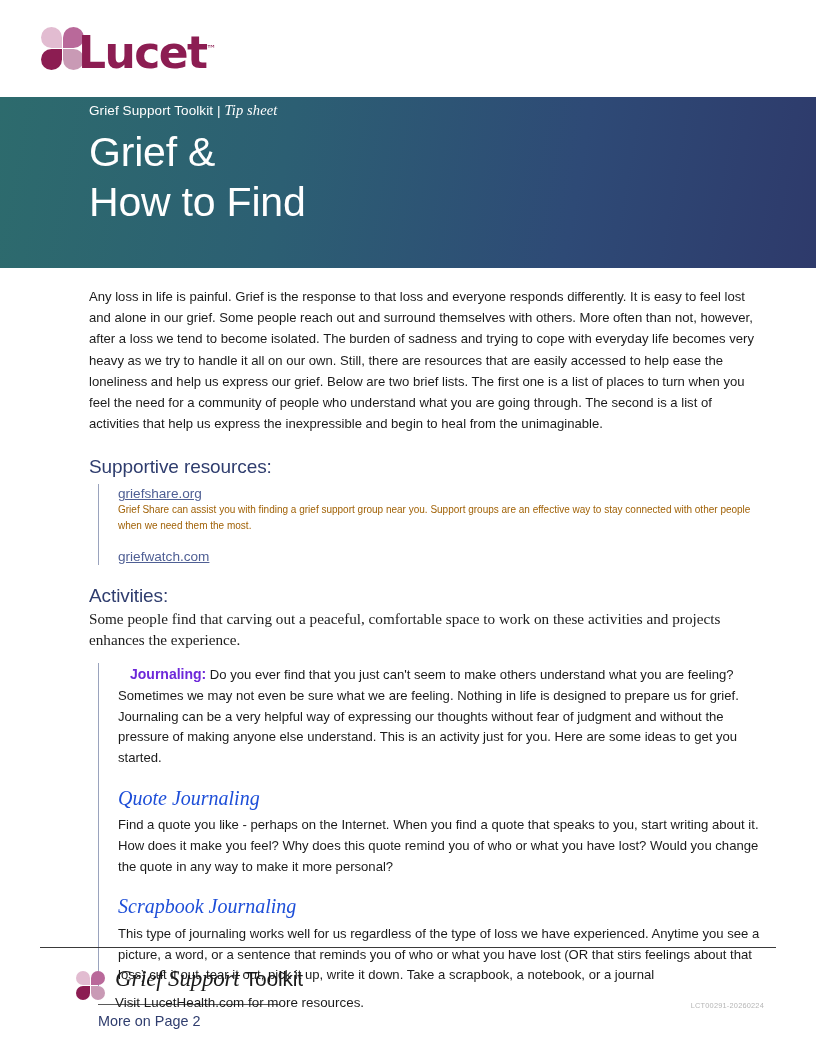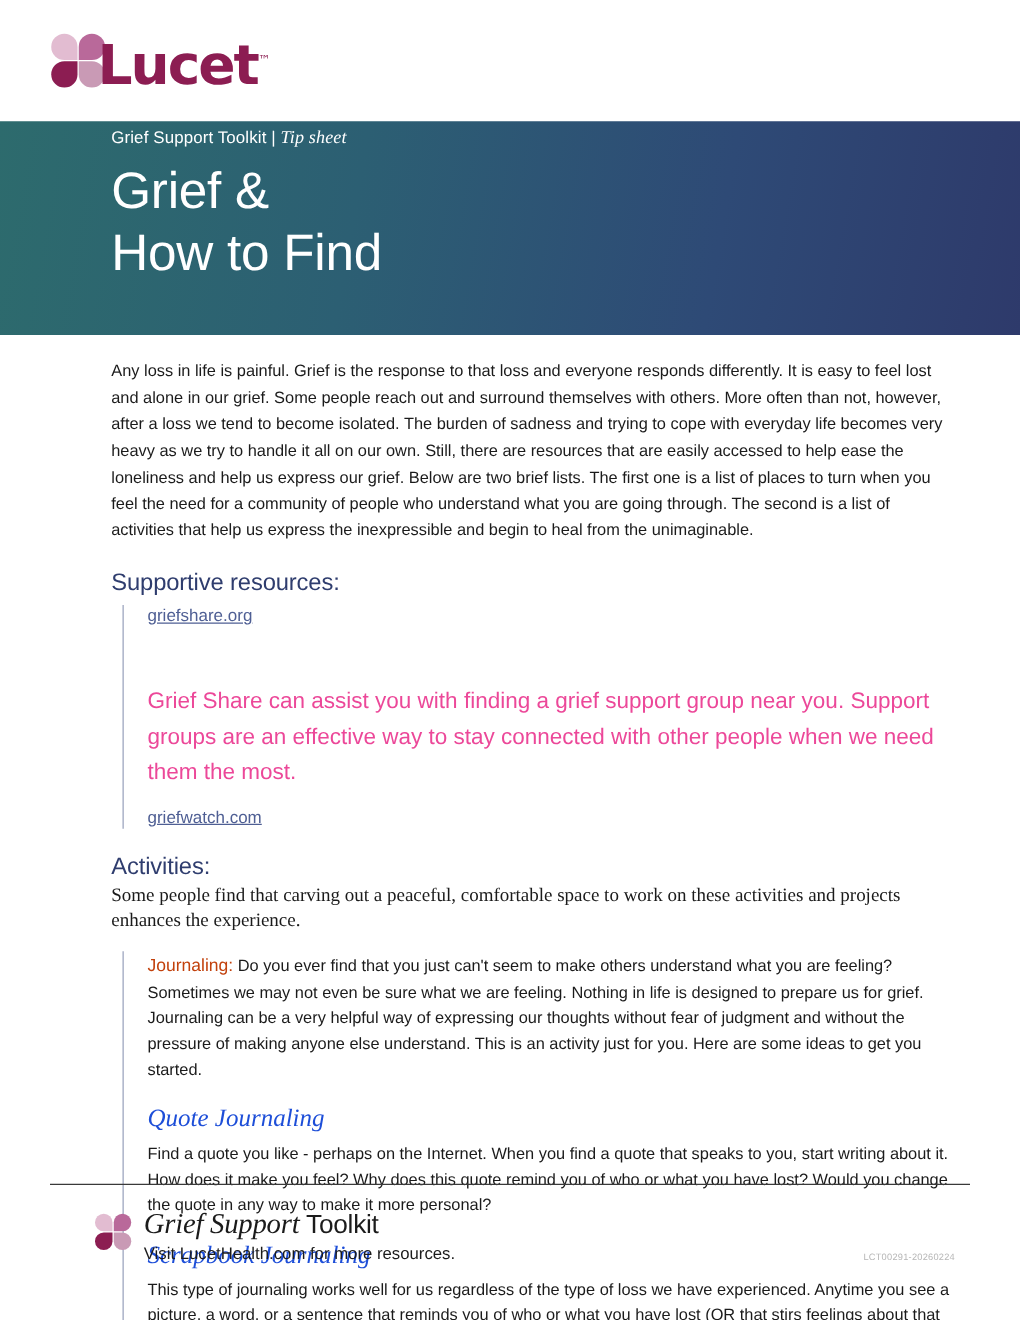--- a/index.html
+++ b/index.html
@@ -146,38 +146,38 @@
   .res-item:last-child { margin-bottom: 0; }
 
   .res-link {
     color: #4f5f94;
     text-decoration: underline;
     font-size: 13.6px;
     display: inline-block;
     margin-bottom: 1px;
   }
   .res-desc {
-    font-size: 18px;
+    font-size: 10px;
     line-height: 1.58;
-    color: #ec4899;
-    margin-top: 44px;
+    color: #a16207;
   }
 
   .act-para {
     font-size: 13.1px;
     line-height: 1.58;
     color: #1b1b1b;
     margin-bottom: 14px;
   }
   .act-para:last-child { margin-bottom: 0; }
 
   .act-lead {
-    color: #c2410c;
-    font-weight: 400;
+    color: #6d28d9;
+    font-weight: 700;
     font-size: 14px;
+    margin-left: 12px;
   }
 
   .sub-heading {
     font-family: "Liberation Serif", serif;
     font-style: italic;
     font-size: 20px;
     color: #1d4ed8;
     margin-bottom: 1px;
   }
 

